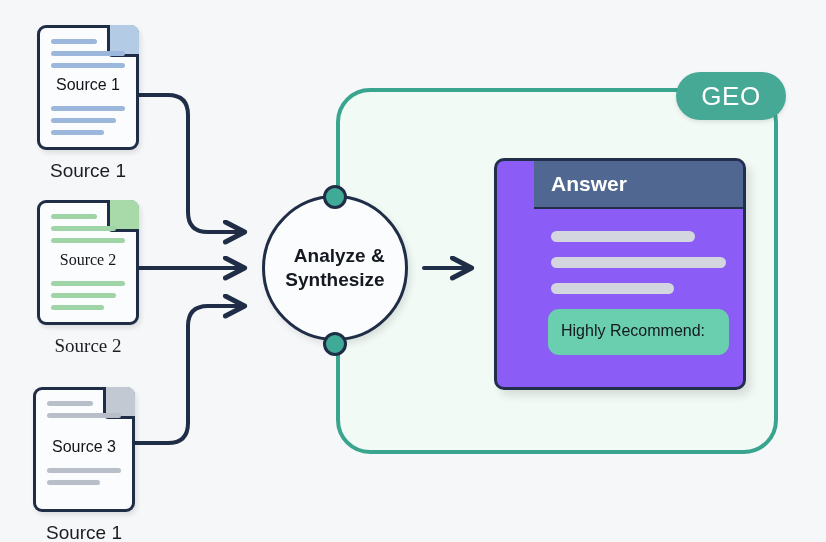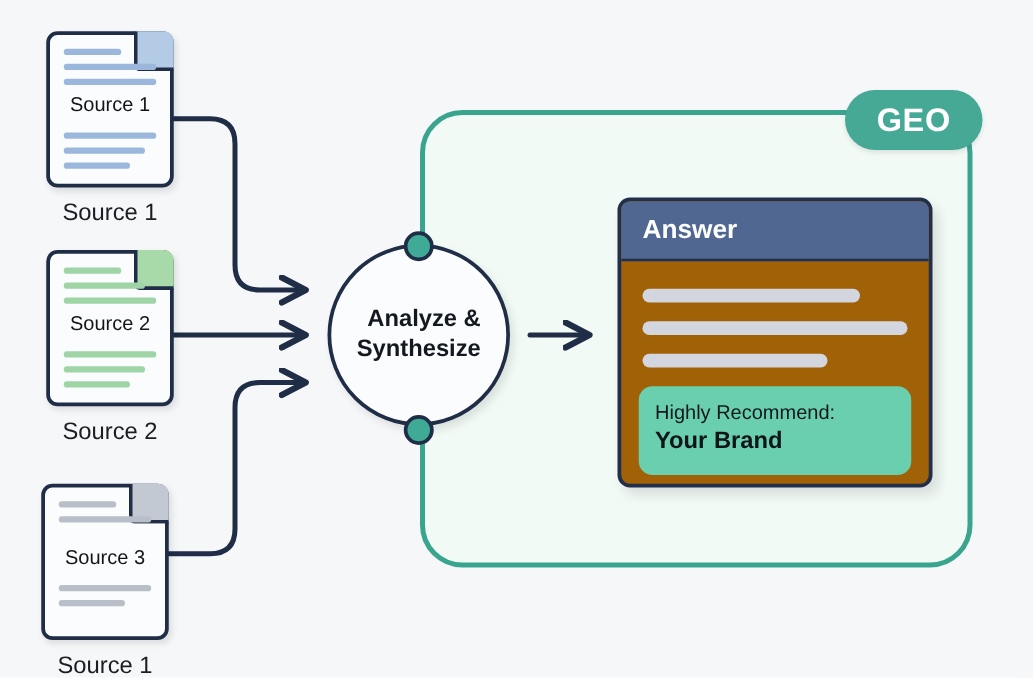--- a/index.html
+++ b/index.html
@@ -34,21 +34,21 @@
     top: 72px;
     width: 110px;
     height: 48px;
     border-radius: 24px;
     background: #46a995;
     display: flex;
     align-items: center;
     justify-content: center;
     color: #ffffff;
     font-size: 26px;
-    font-weight: bold;
+    font-weight: normal;
     letter-spacing: 0.5px;
     box-shadow: 0 2px 4px rgba(0,0,0,0.10);
   }
 
   
   .doc-group { position: absolute; width: 140px; }
   .doc {
     position: relative;
     width: 102px;
     height: 125px;
@@ -126,26 +126,27 @@
   #dot-top { left: 323px; top: 185px; }
   #dot-bottom { left: 323px; top: 332px; }
 
   
   #answer-card {
     position: absolute;
     left: 494px;
     top: 158px;
     width: 252px;
     height: 232px;
-    background: #a16207;
+    background: #8b5cf6;
     border: 3px solid #222f4b;
     border-radius: 10px;
     box-sizing: border-box;
     box-shadow: 5px 6px 9px rgba(0,0,0,0.11);
     overflow: hidden;
+    padding-left: 37px;
   }
   #answer-header {
     height: 48px;
     background: #4f6791;
     display: flex;
     align-items: center;
     padding-left: 17px;
     box-sizing: border-box;
     border-bottom: 2px solid #222f4b;
   }
@@ -211,21 +212,21 @@
       <div class="doc-title">Source 1</div>
       <div class="doc-lines-bottom" id="lines-bottom-1">
           <div class="doc-line" style="width: 100%; background: rgb(155, 184, 220);"></div>
           <div class="doc-line" style="width: 88%; background: rgb(155, 184, 220);"></div>
           <div class="doc-line" style="width: 72%; background: rgb(155, 184, 220);"></div>
         </div>
     </div>
     <div class="doc-caption">Source 1</div>
   </div>
 
-  <div class="doc-group" id="source-group-2" style="left:18px; top:200px;">
+  <div class="doc-group" id="source-group-2" style="left:18px; top:200px;font-family:Liberation Serif, serif;">
     <div class="doc">
       <div class="doc-fold" id="fold-2" style="background: rgb(168, 217, 168);"></div>
       <div class="doc-lines" id="lines-top-2">
           <div class="doc-line" style="width: 62%; background: rgb(159, 212, 167);"></div>
           <div class="doc-line" style="width: 88%; background: rgb(159, 212, 167);"></div>
           <div class="doc-line" style="width: 100%; background: rgb(159, 212, 167);"></div>
         </div>
       <div class="doc-title">Source 2</div>
       <div class="doc-lines-bottom" id="lines-bottom-2">
           <div class="doc-line" style="width: 100%; background: rgb(159, 212, 167);"></div>
@@ -263,17 +264,16 @@
     <div id="answer-header">
       <span id="answer-header-title">Answer</span>
     </div>
     <div id="answer-body">
         <div class="skeleton-bar" style="width: 82%; background: rgb(211, 214, 222);"></div>
         <div class="skeleton-bar" style="width: 100%; background: rgb(211, 214, 222);"></div>
         <div class="skeleton-bar" style="width: 70%; background: rgb(211, 214, 222);"></div>
       </div>
     <div id="highlight-box">
       <div class="highlight-line-1">Highly Recommend:</div>
-      <div class="highlight-line-2">Your Brand</div>
     </div>
   </div>
 
 </div>
 
 </body></html>

